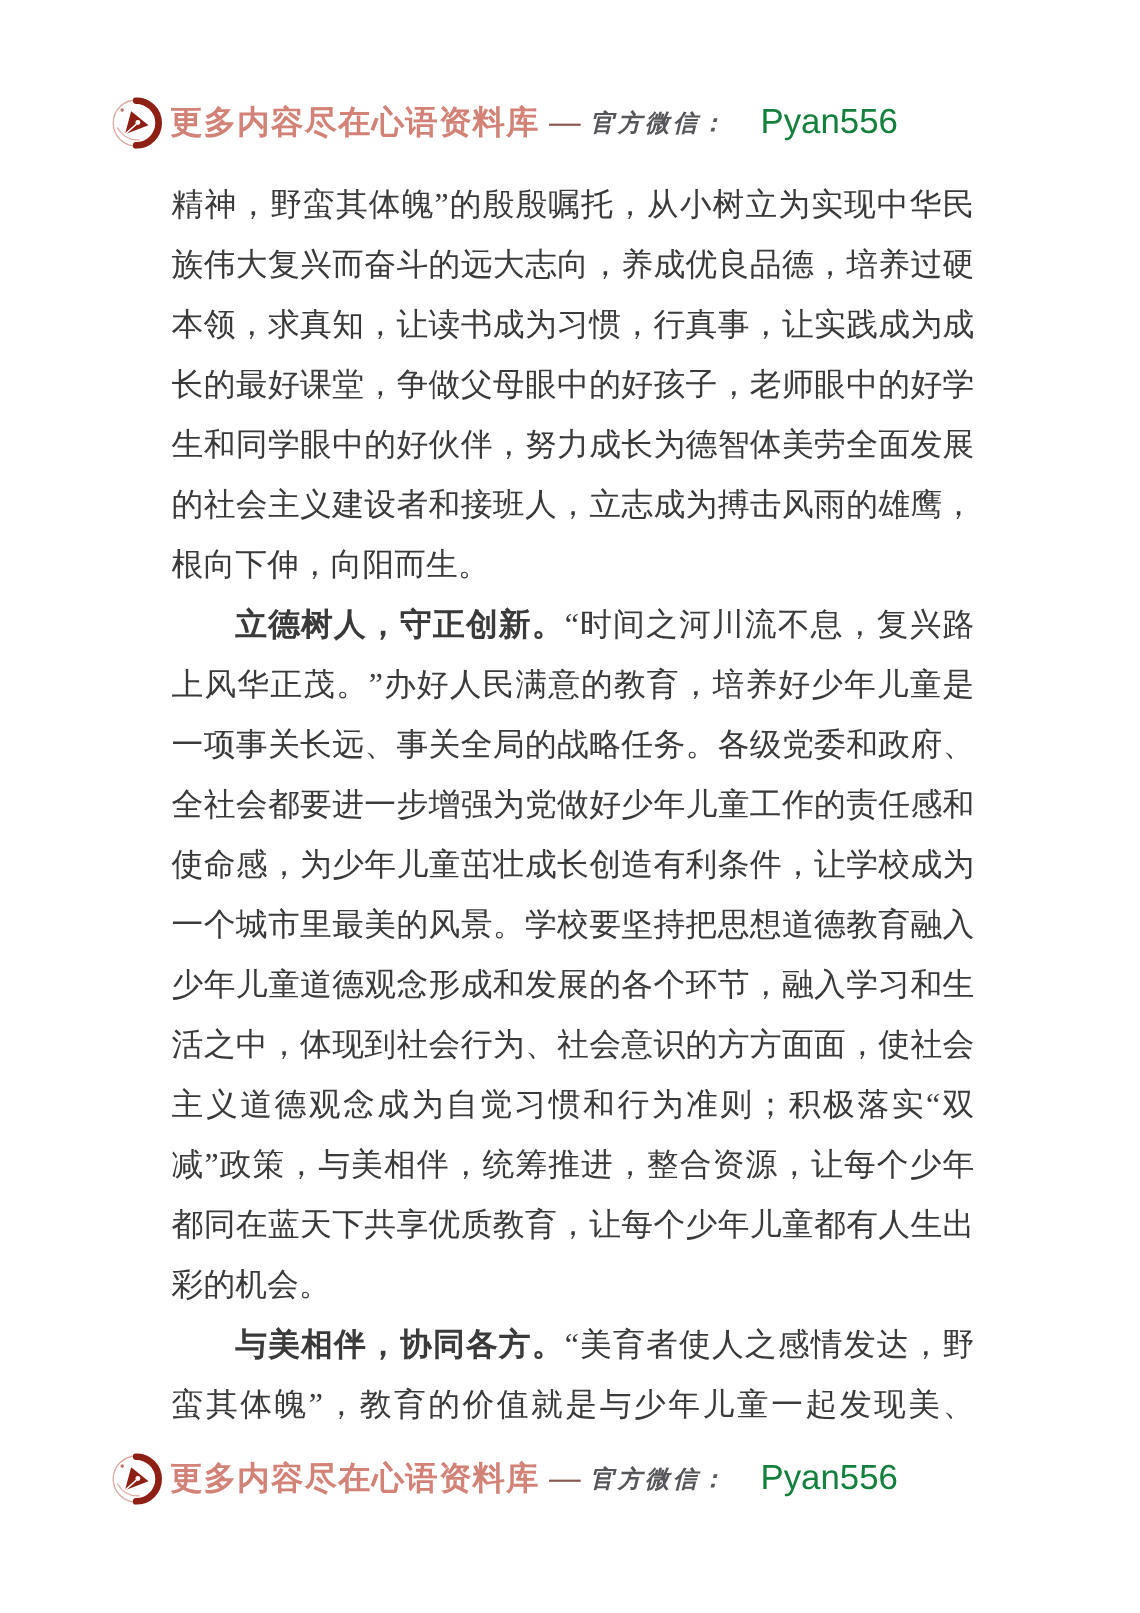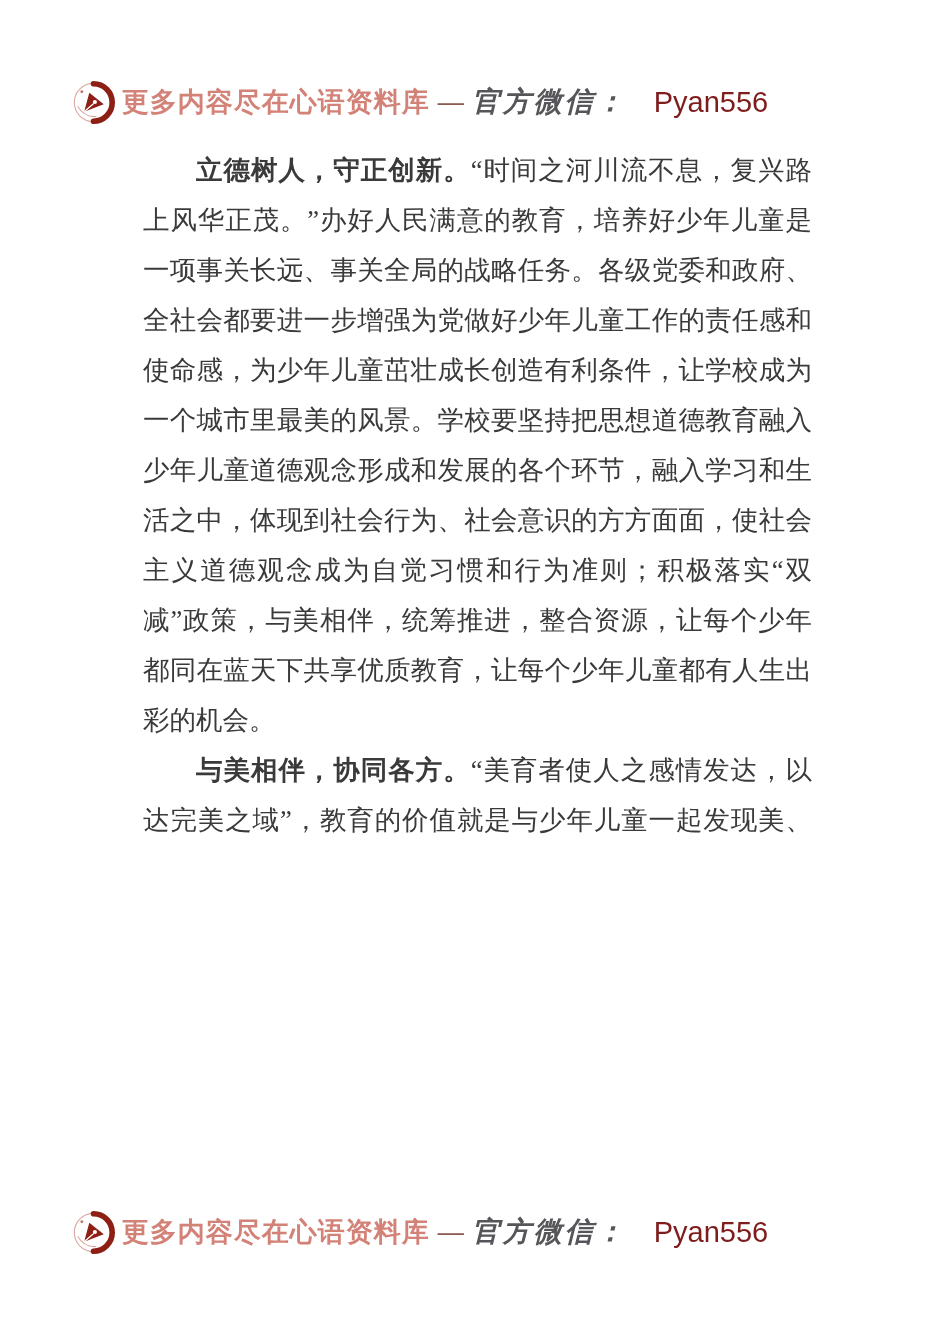--- a/index.html
+++ b/index.html
@@ -37,28 +37,28 @@
     font-family: "Liberation Serif", serif;
   }
   .wm-sep {
     color: #8a5a52;
     font-size: 26px;
     font-weight: 600;
     margin: 0 1px;
   }
   .wm-label {
     color: #56565a;
-    font-size: 28px;
+    font-size: 20px;
     font-weight: 600;
     font-style: italic;
     letter-spacing: 3px;
     font-family: "Liberation Serif", serif;
   }
   .wm-id {
-    color: #7f1d1d;
+    color: #15803d;
     font-size: 29px;
     font-family: "Liberation Sans", sans-serif;
     margin-left: 20px;
   }
 
   
   .content {
     position: absolute;
     left: 143px;
     top: 145px;
@@ -90,22 +90,23 @@
       <line x1="13" y1="33" x2="23.2" y2="24" stroke="#ffffff" stroke-width="1.4"></line>
       <circle cx="10.5" cy="11.5" r="1.6" fill="#c07b71"></circle>
     </svg>
     <span class="wm-brand">更多内容尽在心语资料库</span>
       <span class="wm-sep">—</span>
       <span class="wm-label">官方微信：</span>
     <span class="wm-id">Pyan556</span>
   </div>
 
   <div class="content">
+    <p class="para"><span>精神，野蛮其体魄”的殷殷嘱托，从小树立为实现中华民族伟大复兴而奋斗的远大志向，养成优良品德，培养过硬本领，求真知，让读书成为习惯，行真事，让实践成为成长的最好课堂，争做父母眼中的好孩子，老师眼中的好学生和同学眼中的好伙伴，努力成长为德智体美劳全面发展的社会主义建设者和接班人，立志成为搏击风雨的雄鹰，根向下伸，向阳而生。</span></p>
     <p class="para indent"><span class="para-lead">立德树人，守正创新。</span><span>“时间之河川流不息，复兴路上风华正茂。”办好人民满意的教育，培养好少年儿童是一项事关长远、事关全局的战略任务。各级党委和政府、全社会都要进一步增强为党做好少年儿童工作的责任感和使命感，为少年儿童茁壮成长创造有利条件，让学校成为一个城市里最美的风景。学校要坚持把思想道德教育融入少年儿童道德观念形成和发展的各个环节，融入学习和生活之中，体现到社会行为、社会意识的方方面面，使社会主义道德观念成为自觉习惯和行为准则；积极落实“双减”政策，与美相伴，统筹推进，整合资源，让每个少年都同在蓝天下共享优质教育，让每个少年儿童都有人生出彩的机会。</span></p>
-    <p class="para indent fill-last"><span class="para-lead">与美相伴，协同各方。</span><span>“美育者使人之感情发达，以达完美之域”，教育的价值就是与少年儿童一起发现美、</span></p>
+    <p class="para indent fill-last"><span class="para-lead">与美相伴，协同各方。</span><span>“美育者使人之感情发达，野蛮其体魄”，教育的价值就是与少年儿童一起发现美、</span></p>
   </div>
 
   <div class="watermark bottom">
     <svg class="brand-logo" viewBox="0 0 46 46" aria-hidden="true">
       <circle cx="23" cy="23" r="20.5" fill="none" stroke="#dcaaa1" stroke-width="1.2"></circle>
       <path d="M23 3 A20 20 0 0 1 23 43" fill="none" stroke="#8e1f14" stroke-width="6" stroke-linecap="round"></path>
       <path d="M6 27 Q13 39 26 38" fill="none" stroke="#dcaaa1" stroke-width="1.2"></path>
       <path d="M13 33 L18.5 12.5 L34 25 Z" fill="#8e1f14"></path>
       <circle cx="24.5" cy="22.5" r="2.2" fill="#ffffff"></circle>
       <line x1="13" y1="33" x2="23.2" y2="24" stroke="#ffffff" stroke-width="1.4"></line>

